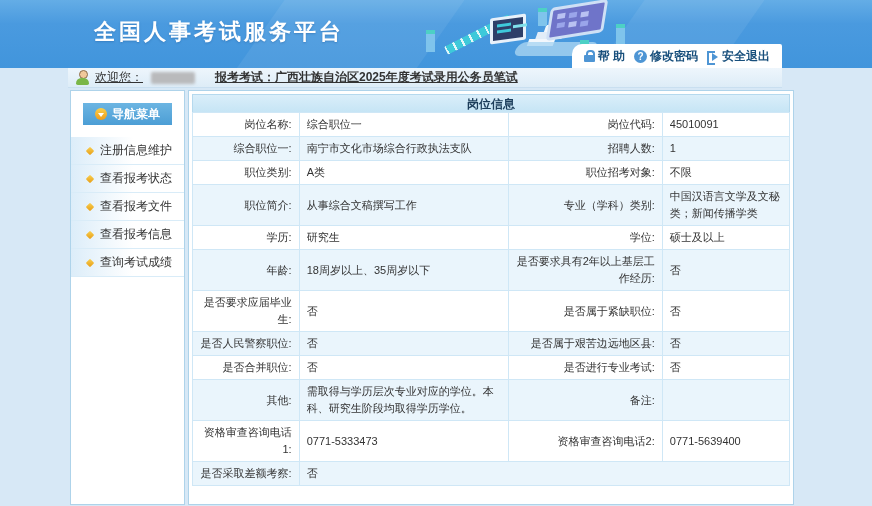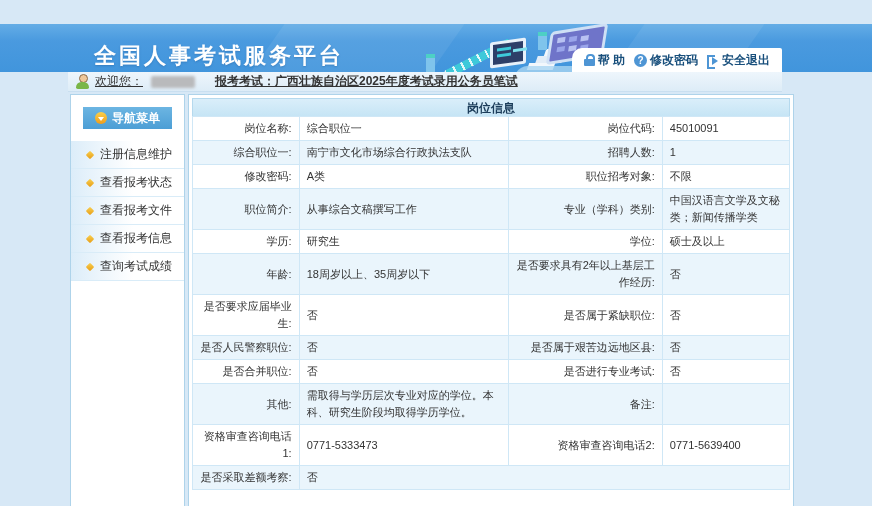--- a/index.html
+++ b/index.html
@@ -6,24 +6,23 @@
   html,body { width:872px; height:506px; overflow:hidden; }
   body {
     font-family:"Liberation Sans","DejaVu Sans",sans-serif;
     background:#d7e8f6;
     position:relative;
     font-size:12px; color:#333;
   }
 
   
   .banner {
-    position:relative; width:872px; height:48px;
+    position:relative; width:872px; height:68px;
     background:linear-gradient(180deg,#64ade6 0%,#4a9adf 35%,#4195dc 100%);
     overflow:hidden;
-    margin-top:24px;
   }
   .banner .streak1,.banner .streak2 {
     position:absolute; background:rgba(255,255,255,0.07); transform:skewX(-35deg);
   }
   .streak1 { left:260px; top:-10px; width:180px; height:90px; }
   .streak2 { left:620px; top:-10px; width:120px; height:90px; }
   .site-title {
     position:absolute; left:94px; top:17px;
     font-size:22px; font-weight:bold; color:#ffffff; letter-spacing:3px;
     text-shadow:0 1px 2px rgba(30,80,140,.35);
@@ -213,21 +212,21 @@
           <td class="lbl">岗位代码:</td>
           <td class="val">45010091</td>
         </tr>
         <tr>
           <td class="lbl">综合职位一:</td>
           <td class="val">南宁市文化市场综合行政执法支队</td>
           <td class="lbl">招聘人数:</td>
           <td class="val">1</td>
         </tr>
         <tr>
-          <td class="lbl">修改密码:</td>
+          <td class="lbl">职位类别:</td>
           <td class="val">A类</td>
           <td class="lbl">职位招考对象:</td>
           <td class="val">不限</td>
         </tr>
         <tr>
           <td class="lbl">职位简介:</td>
           <td class="val">从事综合文稿撰写工作</td>
           <td class="lbl">专业（学科）类别:</td>
           <td class="val">中国汉语言文学及文秘类；新闻传播学类</td>
         </tr>

